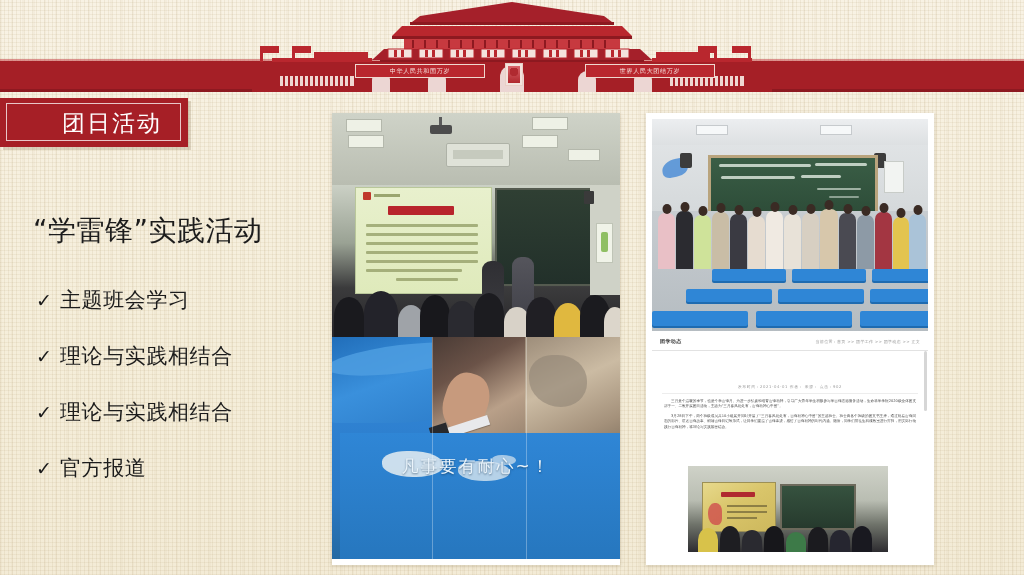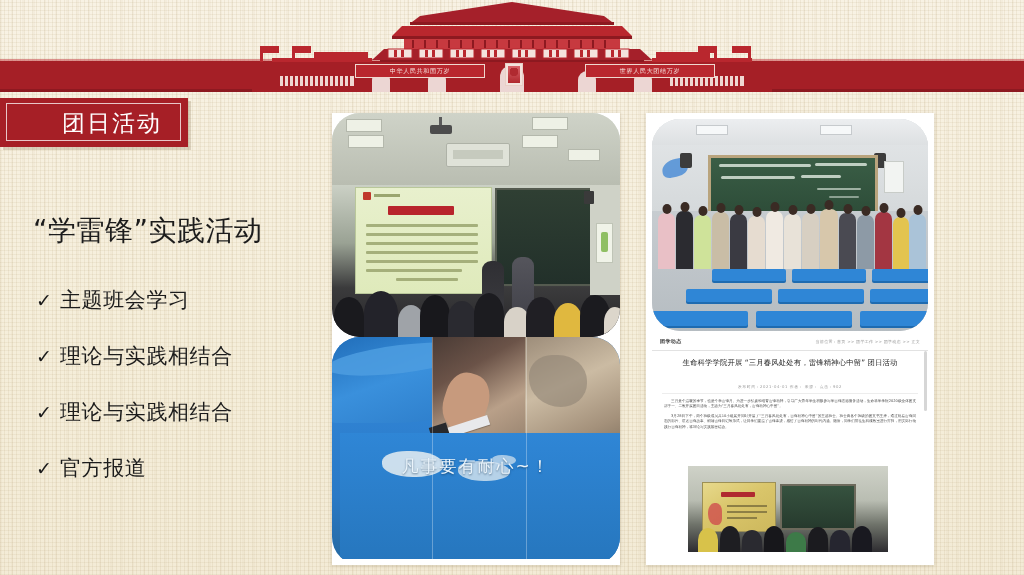--- a/index.html
+++ b/index.html
@@ -81,21 +81,21 @@
     font-size:21px;color:#1c1c1c;letter-spacing:.6px;white-space:nowrap;
     font-family:Liberation Mono, monospace;
   }
 
   
   .panel{position:absolute;background:#fff;box-shadow:0 1px 4px rgba(90,70,40,.20);}
   .panel-left{left:332px;top:113px;width:288px;height:452px;}
   .panel-right{left:646px;top:113px;width:288px;height:452px;}
 
   
-  .ph{position:absolute;overflow:hidden;border-radius:28px;}
+  .ph{position:absolute;overflow:hidden;}
   .cl-top{left:0;top:0;width:288px;height:224px;
     background:linear-gradient(180deg,#d8dcd2 0%,#cfd4c9 30%,#9aa294 58%,#3b3b3c 78%,#262529 100%);}
   .ceiling{position:absolute;left:0;top:0;width:100%;height:72px;
     background:linear-gradient(180deg,#cfd3c8,#b9bdb1);}
   .tile{position:absolute;background:#eef1e6;border:1px solid #b4b8ac;}
   .ac{position:absolute;left:114px;top:30px;width:62px;height:22px;background:#dfe2d8;border:1px solid #aeb2a7;border-radius:2px;}
   .ac:after{content:"";position:absolute;left:6px;top:6px;right:6px;height:9px;background:#c6cabe;}
   .proj{position:absolute;left:98px;top:12px;width:22px;height:9px;background:#4c4c4c;border-radius:2px;}
   .proj:before{content:"";position:absolute;left:9px;top:-8px;width:3px;height:8px;background:#5a5a5a;}
   .screen{position:absolute;left:23px;top:74px;width:135px;height:105px;
@@ -505,21 +505,20 @@
         <span class="desk" style="left:208px;top:192px;width:72px;height:15px;"></span>
       </div>
     </div>
 
     <div class="art">
       <div class="art-bar">
         <span class="art-cat">团学动态</span>
         <span class="art-crumb">当前位置：首页 &gt;&gt; 团学工作 &gt;&gt; 团学动态 &gt;&gt; 正文</span>
       </div>
 
-      <div class="art-title">生命科学学院开展 “三月春风处处有，雷锋精神心中留” 团日活动</div>
       <div class="art-meta">发布时间：2021-04-01  作者：  来源：  点击：902</div>
       <div class="art-rule"></div>
 
       <div class="art-body">
         <p>三月是个温暖的季节，也是个学雷锋月。为进一步弘扬和培育雷锋精神，引导广大青年学生积极参与学雷锋志愿服务活动，生命科学学院2020级全体团支部于一、二教开展团日活动，主题为“三月春风处处有，雷锋精神心中留”。</p>
         <p>3月28日下午，两个班级成员共10小组展开同时开展了“三月春风处处有，雷锋精神心中留”的主题班会。班会由各个班级的团支书主持，通过观看雷锋同志的影片、讲述雷锋故事、朗诵雷锋日记等形式，让同学们重温了雷锋事迹，感悟了雷锋精神的时代内涵。随后，同学们前往生科楼教室进行打扫，用实际行动践行雷锋精神，将理论与实践紧密结合。</p>
       </div>
 
       <div class="art-img">
         <div class="ai-room"></div>

